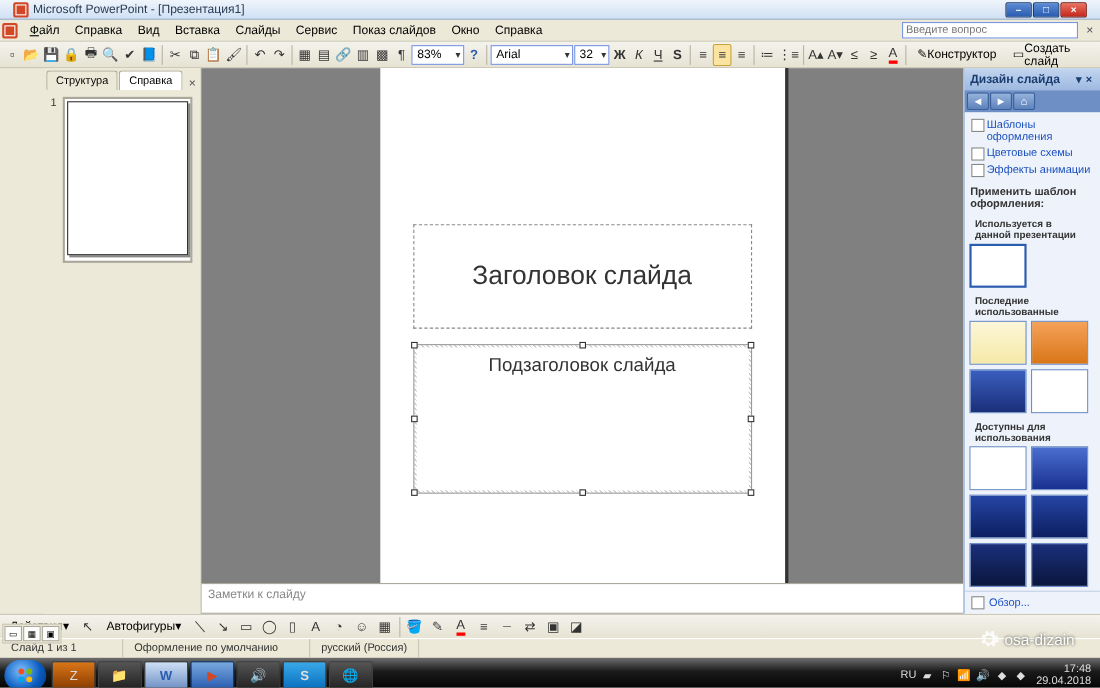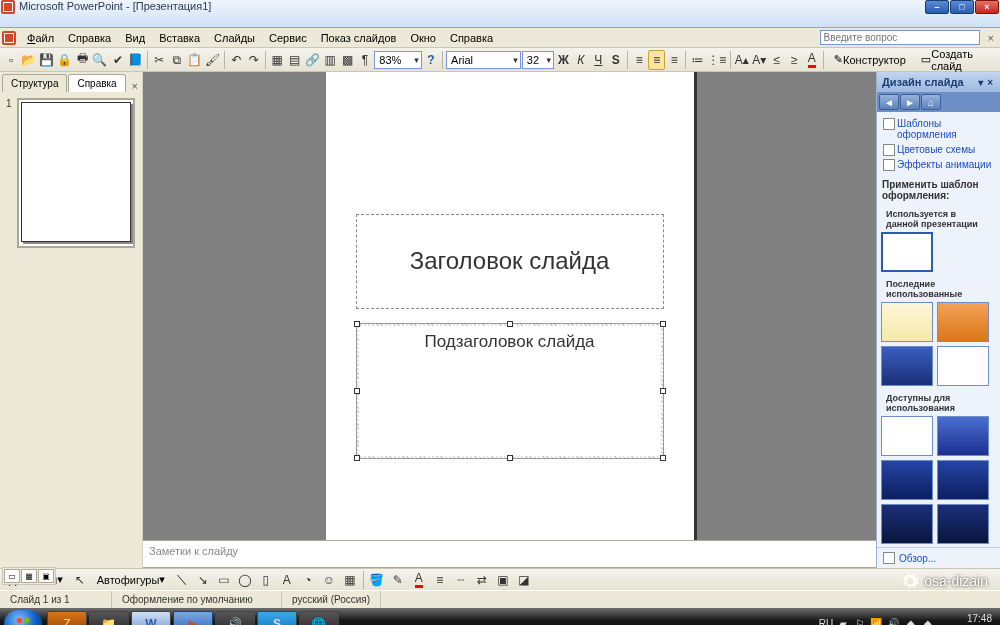--- a/index.html
+++ b/index.html
@@ -1,19 +1,19 @@
 <!DOCTYPE html>
 <html><head>
 <meta charset="utf-8">
 <style>
 * { margin:0; padding:0; box-sizing:border-box; font-family:Tahoma,Arial,sans-serif; }
 body { width:1000px; height:625px; overflow:hidden; background:#ece9d8; font-size:11px; }
 
 
-.titlebar { height:28px; background:linear-gradient(to bottom,#f0f5fb,#cfe0f5); display:flex; align-items:flex-start; padding:0 1px; border-bottom:1px solid #8ba4c7; }
+.titlebar { height:18px; background:linear-gradient(to bottom,#f0f5fb,#cfe0f5); display:flex; align-items:center; padding:0 12px; border-bottom:1px solid #8ba4c7; }
 .titlebar .icon { width:14px; height:14px; background:#d24726; border-radius:2px; margin-right:4px; position:relative; }
 .titlebar .icon::after{content:"";position:absolute;inset:2px;border:1px solid #fff;}
 .titlebar .title { flex:1; font-size:11px; color:#2a3b55; }
 .titlebar .winbtns { display:flex; gap:1px;}
 .titlebar .winbtn { width:24px; height:14px; background:linear-gradient(#5c8bd6,#2a5db0); border:1px solid #1a3d70; border-radius:2px; display:flex; align-items:center; justify-content:center; color:#fff; font-size:9px; font-weight:bold;}
 .titlebar .winbtn.close{background:linear-gradient(#e97263,#c3281b);border-color:#7a1308;}
 
 
 .menubar { height:20px; display:flex; align-items:center; padding:0 2px; background:#ece9d8; border-bottom:1px solid #c9c6b6;}
 .menubar .appicon{width:14px;height:14px;background:#d24726;border-radius:2px;margin-right:4px;position:relative;}
@@ -26,21 +26,21 @@
 
 
 .toolbar { height:24px; display:flex; align-items:center; padding:1px 3px; background:linear-gradient(#f4f3ec,#e6e3d3); border-bottom:1px solid #c9c6b6; gap:1px;}
 .tbtn { width:20px; height:20px; display:flex; align-items:center; justify-content:center; border:1px solid transparent; border-radius:2px; font-size:12px; color:#333; cursor:default;}
 .tsep{width:1px;height:18px;background:#b8b5a5;margin:0 2px;}
 .tcombo{height:18px;border:1px solid #7a96df;background:#fff;display:flex;align-items:center;padding:0 14px 0 4px;font-size:11px;position:relative;}
 .tcombo::after{content:"▾";position:absolute;right:2px;font-size:9px;color:#333;}
 .toolbar .label-btn{padding:0 6px;height:20px;display:flex;align-items:center;font-size:11px;border:1px solid transparent;border-radius:2px;}
 
 
-.mainrow { display:flex; height:496px; }
+.mainrow { display:flex; height:496px;padding-left:40px; }
 .leftpane { width:143px; background:#ece9d8; display:flex; flex-direction:column; border-right:1px solid #9b98864d;}
 .lefttabs{height:20px;display:flex;align-items:flex-end;background:#ece9d8;padding-left:2px;}
 .lefttab{font-size:10px;padding:3px 8px;border:1px solid #aca899;border-bottom:none;background:#ece9d8;border-radius:3px 3px 0 0;margin-right:1px;}
 .lefttab.active{background:#fff;}
 .lefttabs .xclose{margin-left:auto;margin-right:4px;font-size:11px;color:#555;}
 .thumbarea{flex:1;background:#ece9d8;padding:6px;overflow:auto;}
 .slidenum{font-size:10px;color:#333;display:inline-block;vertical-align:top;width:8px;}
 .thumb{display:inline-block;width:110px;height:140px;background:#fff;border:1px solid #333;box-shadow:2px 2px 0 #888;}
 .thumbwrap{border:2px solid #aca899;padding:2px;background:#fff;display:inline-block;width:118px;}
 
@@ -81,21 +81,21 @@
 
 .taskbar{height:31px;background:linear-gradient(to bottom,#6e6e6e,#1a1a1a 40%,#000);display:flex;align-items:center;padding:0 4px;}
 .startorb{width:38px;height:28px;border-radius:14px;background:radial-gradient(circle at 40% 35%,#7ec0ff,#0a5bbf 60%,#03357a);display:flex;align-items:center;justify-content:center;margin-right:4px;}
 .startorb svg{width:18px;height:18px;}
 .taskbtn{width:40px;height:26px;margin:0 1px;border:1px solid #444;border-radius:2px;background:linear-gradient(#555,#222);display:flex;align-items:center;justify-content:center;color:#ddd;font-size:12px;}
 .taskbtn.active{background:linear-gradient(#7aa9e0,#2a5db0);border-color:#1a3d70;}
 .taskbar .sp{flex:1;}
 .tray{display:flex;align-items:center;gap:3px;color:#ddd;font-size:10px;}
 .tray .ticon{width:14px;height:14px;display:flex;align-items:center;justify-content:center;font-size:10px;}
 .tray .clock{text-align:right;line-height:11px;font-size:10px;padding:0 4px;}
-.watermark{position:absolute;right:12px;bottom:34px;color:#fff;font-size:14px;text-shadow:0 0 3px #000;display:flex;align-items:center;gap:4px;opacity:0.85;pointer-events:none;}
+.watermark{position:absolute;right:23px;bottom:34px;color:#fff;font-size:14px;text-shadow:0 0 3px #000;display:flex;align-items:center;gap:4px;opacity:0.85;pointer-events:none;}
 .watermark .gear{width:20px;height:20px;}
 
 
 .viewbtns{position:absolute;left:2px;bottom:40px;display:flex;gap:1px;background:#ece9d8;padding:1px;border:1px solid #c9c6b6;}
 .viewbtns .vb{width:16px;height:14px;border:1px solid #aca899;background:#fdfdfb;display:flex;align-items:center;justify-content:center;font-size:8px;}
 </style>
 </head>
 <body>
 
 <div class="titlebar">

